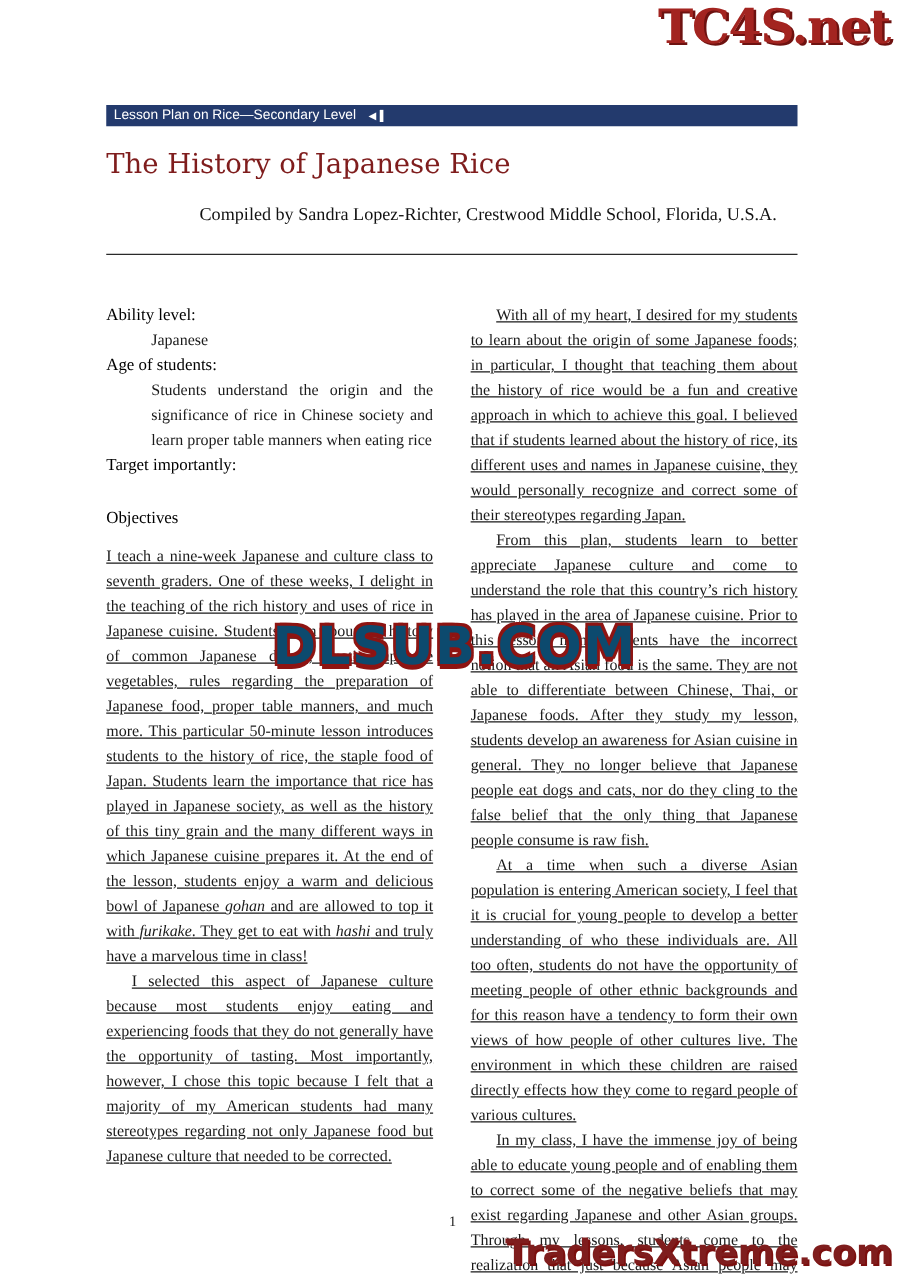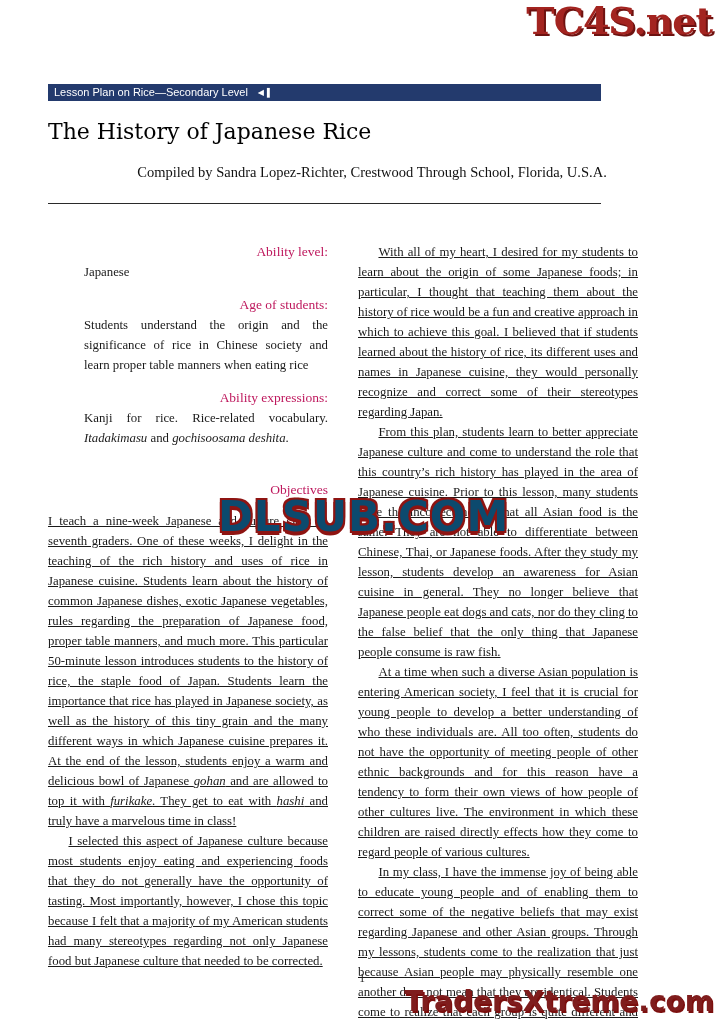--- a/index.html
+++ b/index.html
@@ -1,19 +1,19 @@
 <!DOCTYPE html>
 <html lang="en"><head>
 <meta charset="utf-8">
 <style>
   * { margin:0; padding:0; box-sizing:border-box; }
   html,body { width:724px; height:1024px; background:#ffffff; }
   body { position:relative; overflow:hidden; font-family:"Liberation Serif", serif; color:#1a1a1a; }
 
-  .page { position:absolute; inset:0; padding:84px 86px 0 48px; }
+  .page { position:absolute; inset:0; padding:84px 86px 0 85px; }
 
   
   .wm-top {
     position:absolute; top:-2px; right:12px;
     font-family:"DejaVu Serif", serif; font-weight:bold;
     font-size:38px; letter-spacing:-1px;
     color:#a32420; text-shadow:2px 2px 0 #6e1210;
   }
   .wm-center {
     position:absolute; left:218px; top:492px;
@@ -36,39 +36,39 @@
     width:553px; height:17px; background:#233a6d;
     color:#ffffff; font-family:"Liberation Sans", sans-serif;
     font-size:11px; line-height:17px; padding-left:6px;
     display:flex; align-items:center;
   }
   .banner .arrow { margin-left:10px; font-size:8px; line-height:17px; }
 
   .doc-title {
     margin-top:18px;
     font-family:"DejaVu Serif", serif;
-    font-size:22px; font-weight:500; color:#000000;
+    font-size:22px; font-weight:500; color:#7f1d1d;
   }
   .byline {
     margin-top:20px; text-align:center; padding-left:58px;
     font-size:14.5px; color:#111111;
   }
   .rule { margin-top:22px; border:none; border-top:1.5px solid #2a2a2a; width:553px; }
 
   
   .columns { display:flex; gap:30px; margin-top:38px; }
   .col { flex:1; font-size:12.8px; line-height:20px; text-align:justify; hyphens:auto; }
 
   .meta-label, .section-heading {
-    color:#be185d; font-size:13.5px; text-align:right;
+    color:#000000; font-size:13.5px; text-align:left;
   }
-  .meta-label { margin-top:13px; }
+  .meta-label { }
   .meta-label:first-child { margin-top:0; }
   .meta-value { margin-left:36px; }
-  .section-heading { margin-top:32px; margin-bottom:11px; }
+  .section-heading { margin-top:22px; margin-bottom:11px; }
 
   .col p { margin:0;text-decoration:underline; }
   .col p.indent { text-indent:1.6em; }
   em { font-style:italic; }
 
   .page-number {
     position:absolute; left:0; right:0; bottom:40px;
     text-align:center; font-size:11.5px; color:#222;
   }
 </style>
@@ -77,36 +77,35 @@
 
 <div class="page">
 
   <div class="banner">
     <span>Lesson Plan on Rice—Secondary Level</span>
     <span class="arrow">◀▐</span>
   </div>
 
   <h1 class="doc-title">The History of Japanese Rice</h1>
 
-  <div class="byline">Compiled by Sandra Lopez-Richter, Crestwood Through School, Florida, U.S.A.</div>
+  <div class="byline">Compiled by Sandra Lopez-Richter, Crestwood Middle School, Florida, U.S.A.</div>
 
   <hr class="rule">
 
   <div class="columns">
 
     <div class="col">
       <div class="meta-label">Ability level:</div>
       <div class="meta-value">Japanese</div>
 
       <div class="meta-label">Age of students:</div>
 
       <div class="meta-value">Students understand the origin and the significance of rice in Chinese society and learn proper table manners when eating rice</div>
 
-      <div class="meta-label">Ability expressions:</div>
-      <div class="meta-value">Kanji for rice. Rice-related vocabulary. <em>Itadakimasu</em> and <em>gochisoosama deshita</em>.</div>
+      <div class="meta-label">Target importantly:</div>
 
       <div class="section-heading">Objectives</div>
 
       <p>I teach a nine-week Japanese and culture class to seventh graders. One of these weeks, I delight in the teaching of the rich history and uses of rice in Japanese cuisine.  Students learn about the history of common Japanese dishes, exotic Japanese vegetables, rules regarding the preparation of Japanese food, proper table manners, and much more. This particular 50-minute lesson introduces students to the history of rice, the staple food of Japan. Students learn the importance that rice has played in Japanese society, as well as the history of this tiny grain and the many different ways in which Japanese cuisine prepares it. At the end of the lesson, students enjoy a warm and delicious bowl of Japanese <em>gohan</em> and are allowed to top it with <em>furikake</em>. They get to eat with <em>hashi</em> and truly have a marvelous time in class!</p>
       <p class="indent">I selected this aspect of Japanese culture because most students enjoy eating and experiencing foods that they do not generally have the opportunity of tasting. Most importantly, however, I chose this topic because I felt that a majority of my American students had many stereotypes regarding not only Japanese food but Japanese culture that needed to be corrected.</p>
 
     </div>
 
     <div class="col">
       <p class="indent">With all of my heart, I desired for my students to learn about the origin of some Japanese foods; in particular, I thought that teaching them about the history of rice would be a fun and creative approach in which to achieve this goal. I believed that if students learned about the history of rice, its different uses and names in Japanese cuisine, they would personally recognize and correct some of their stereotypes regarding Japan.</p>

